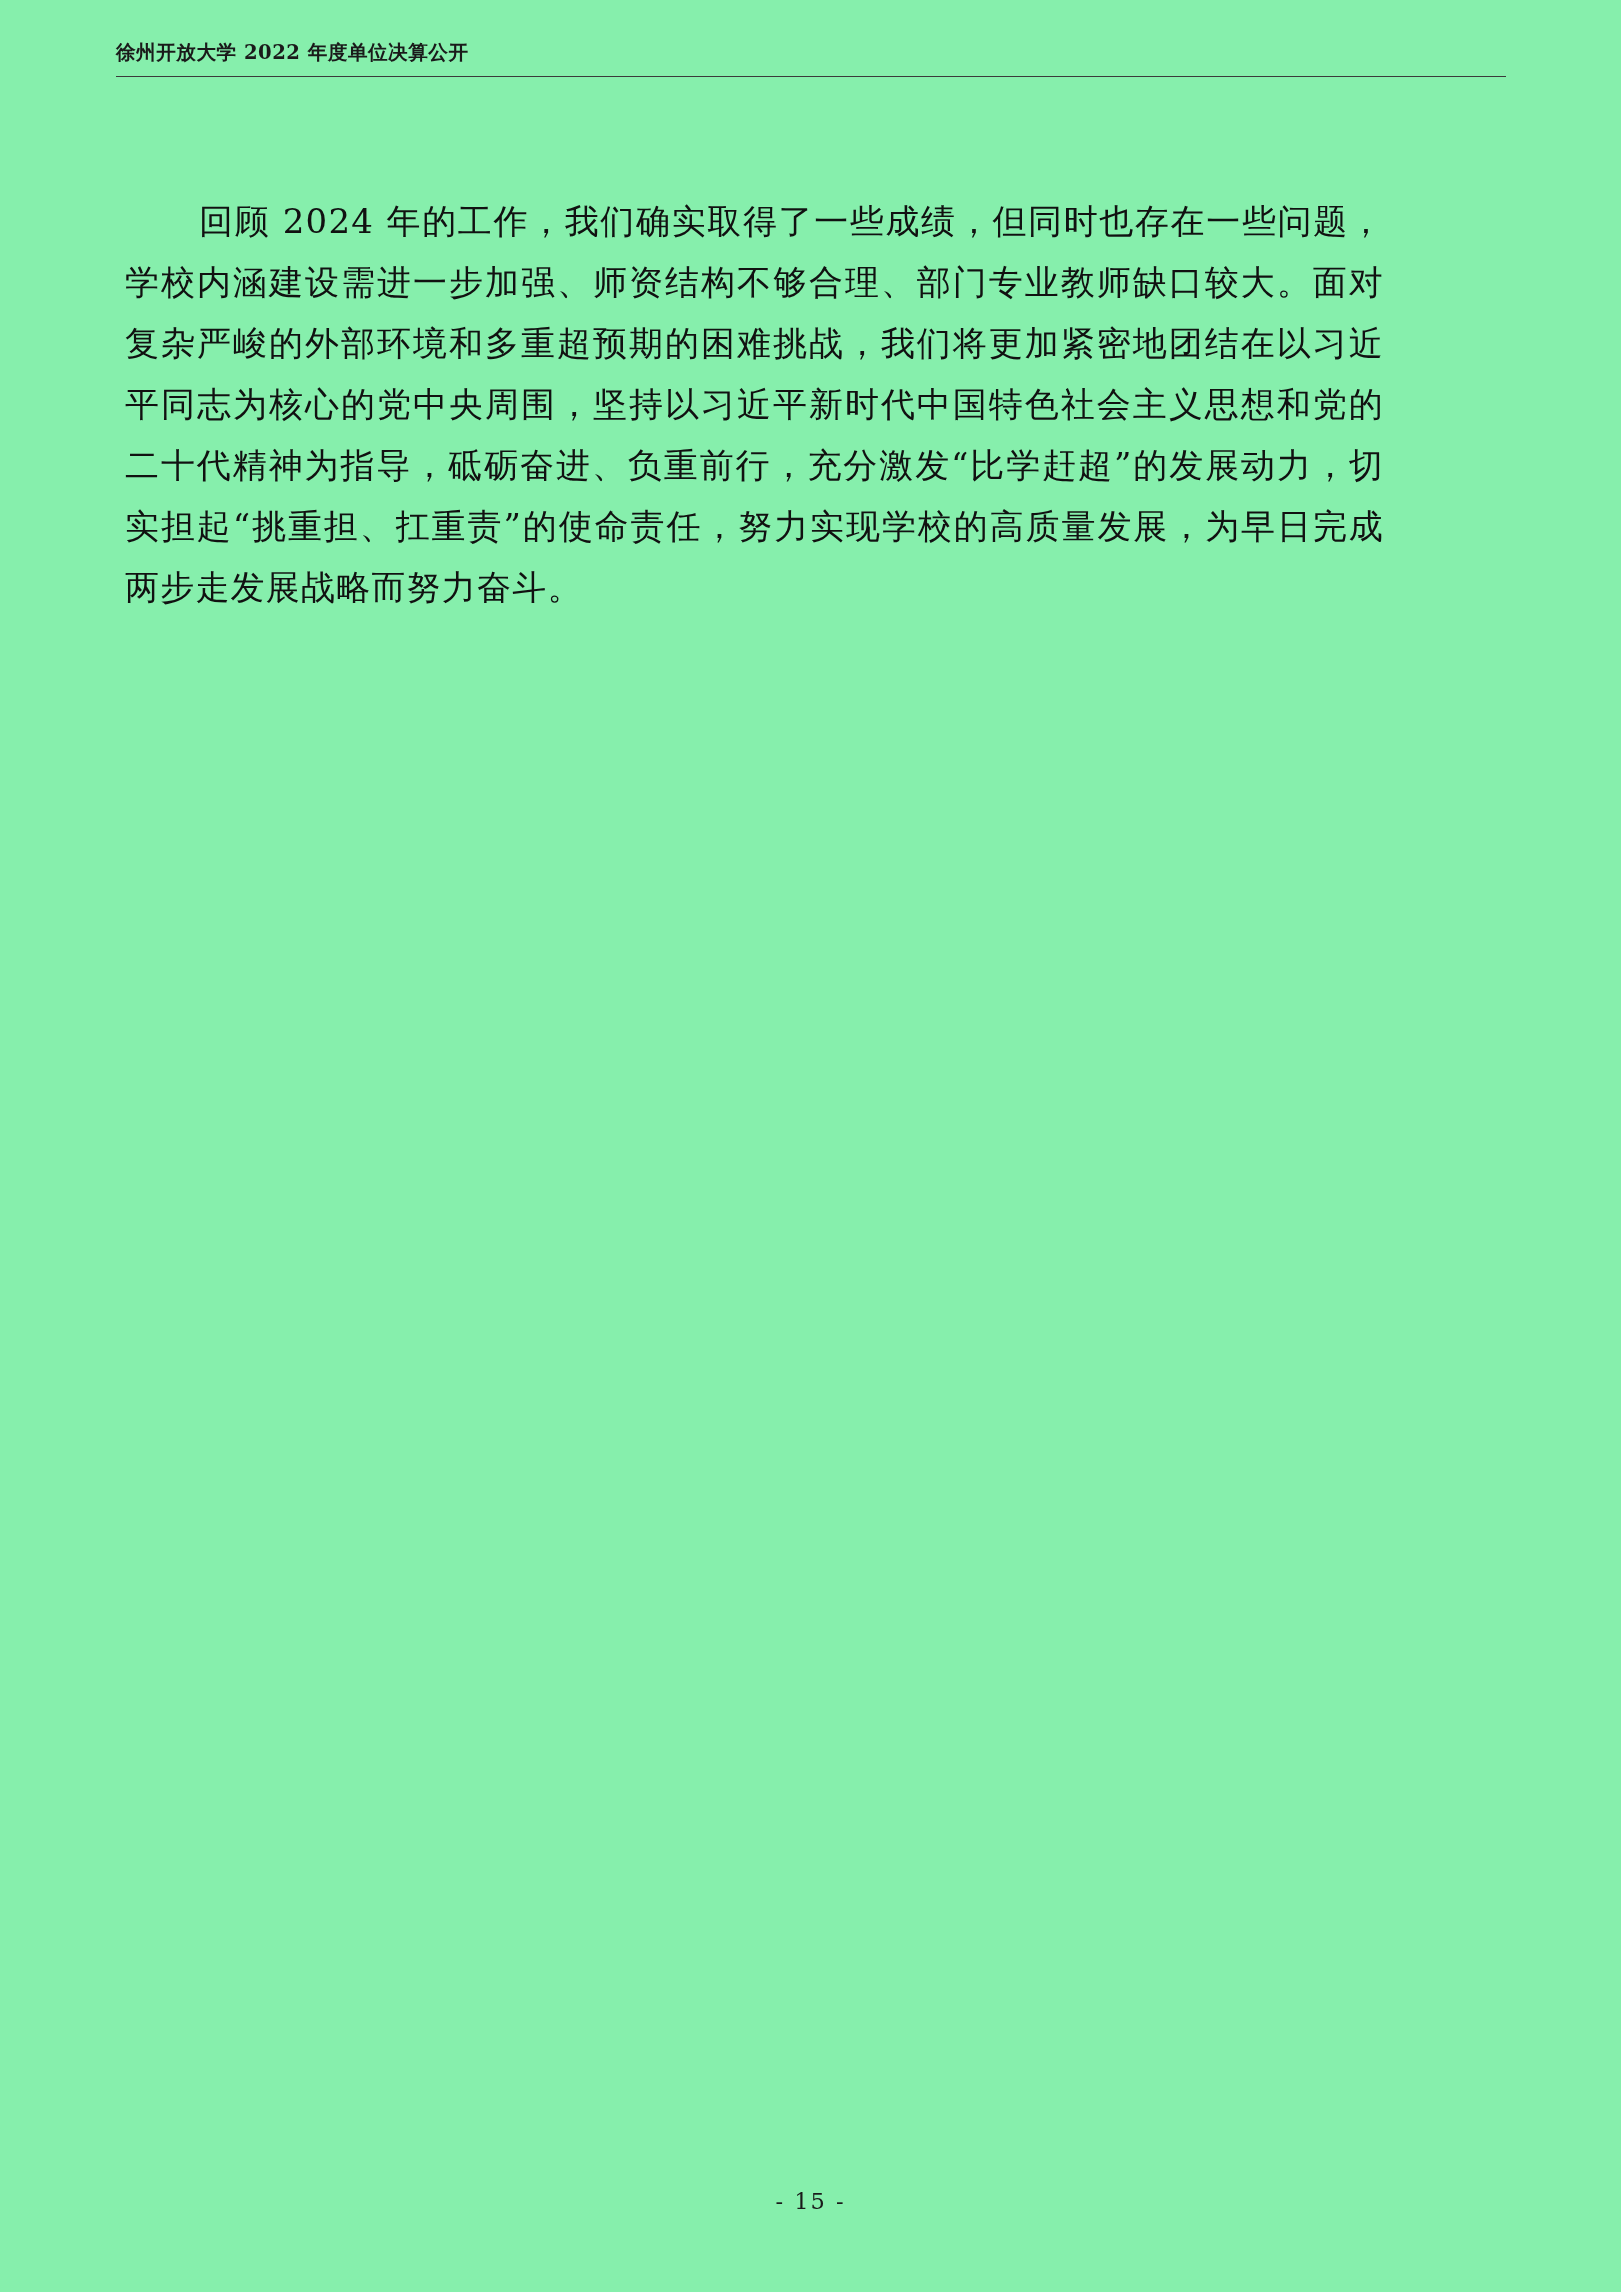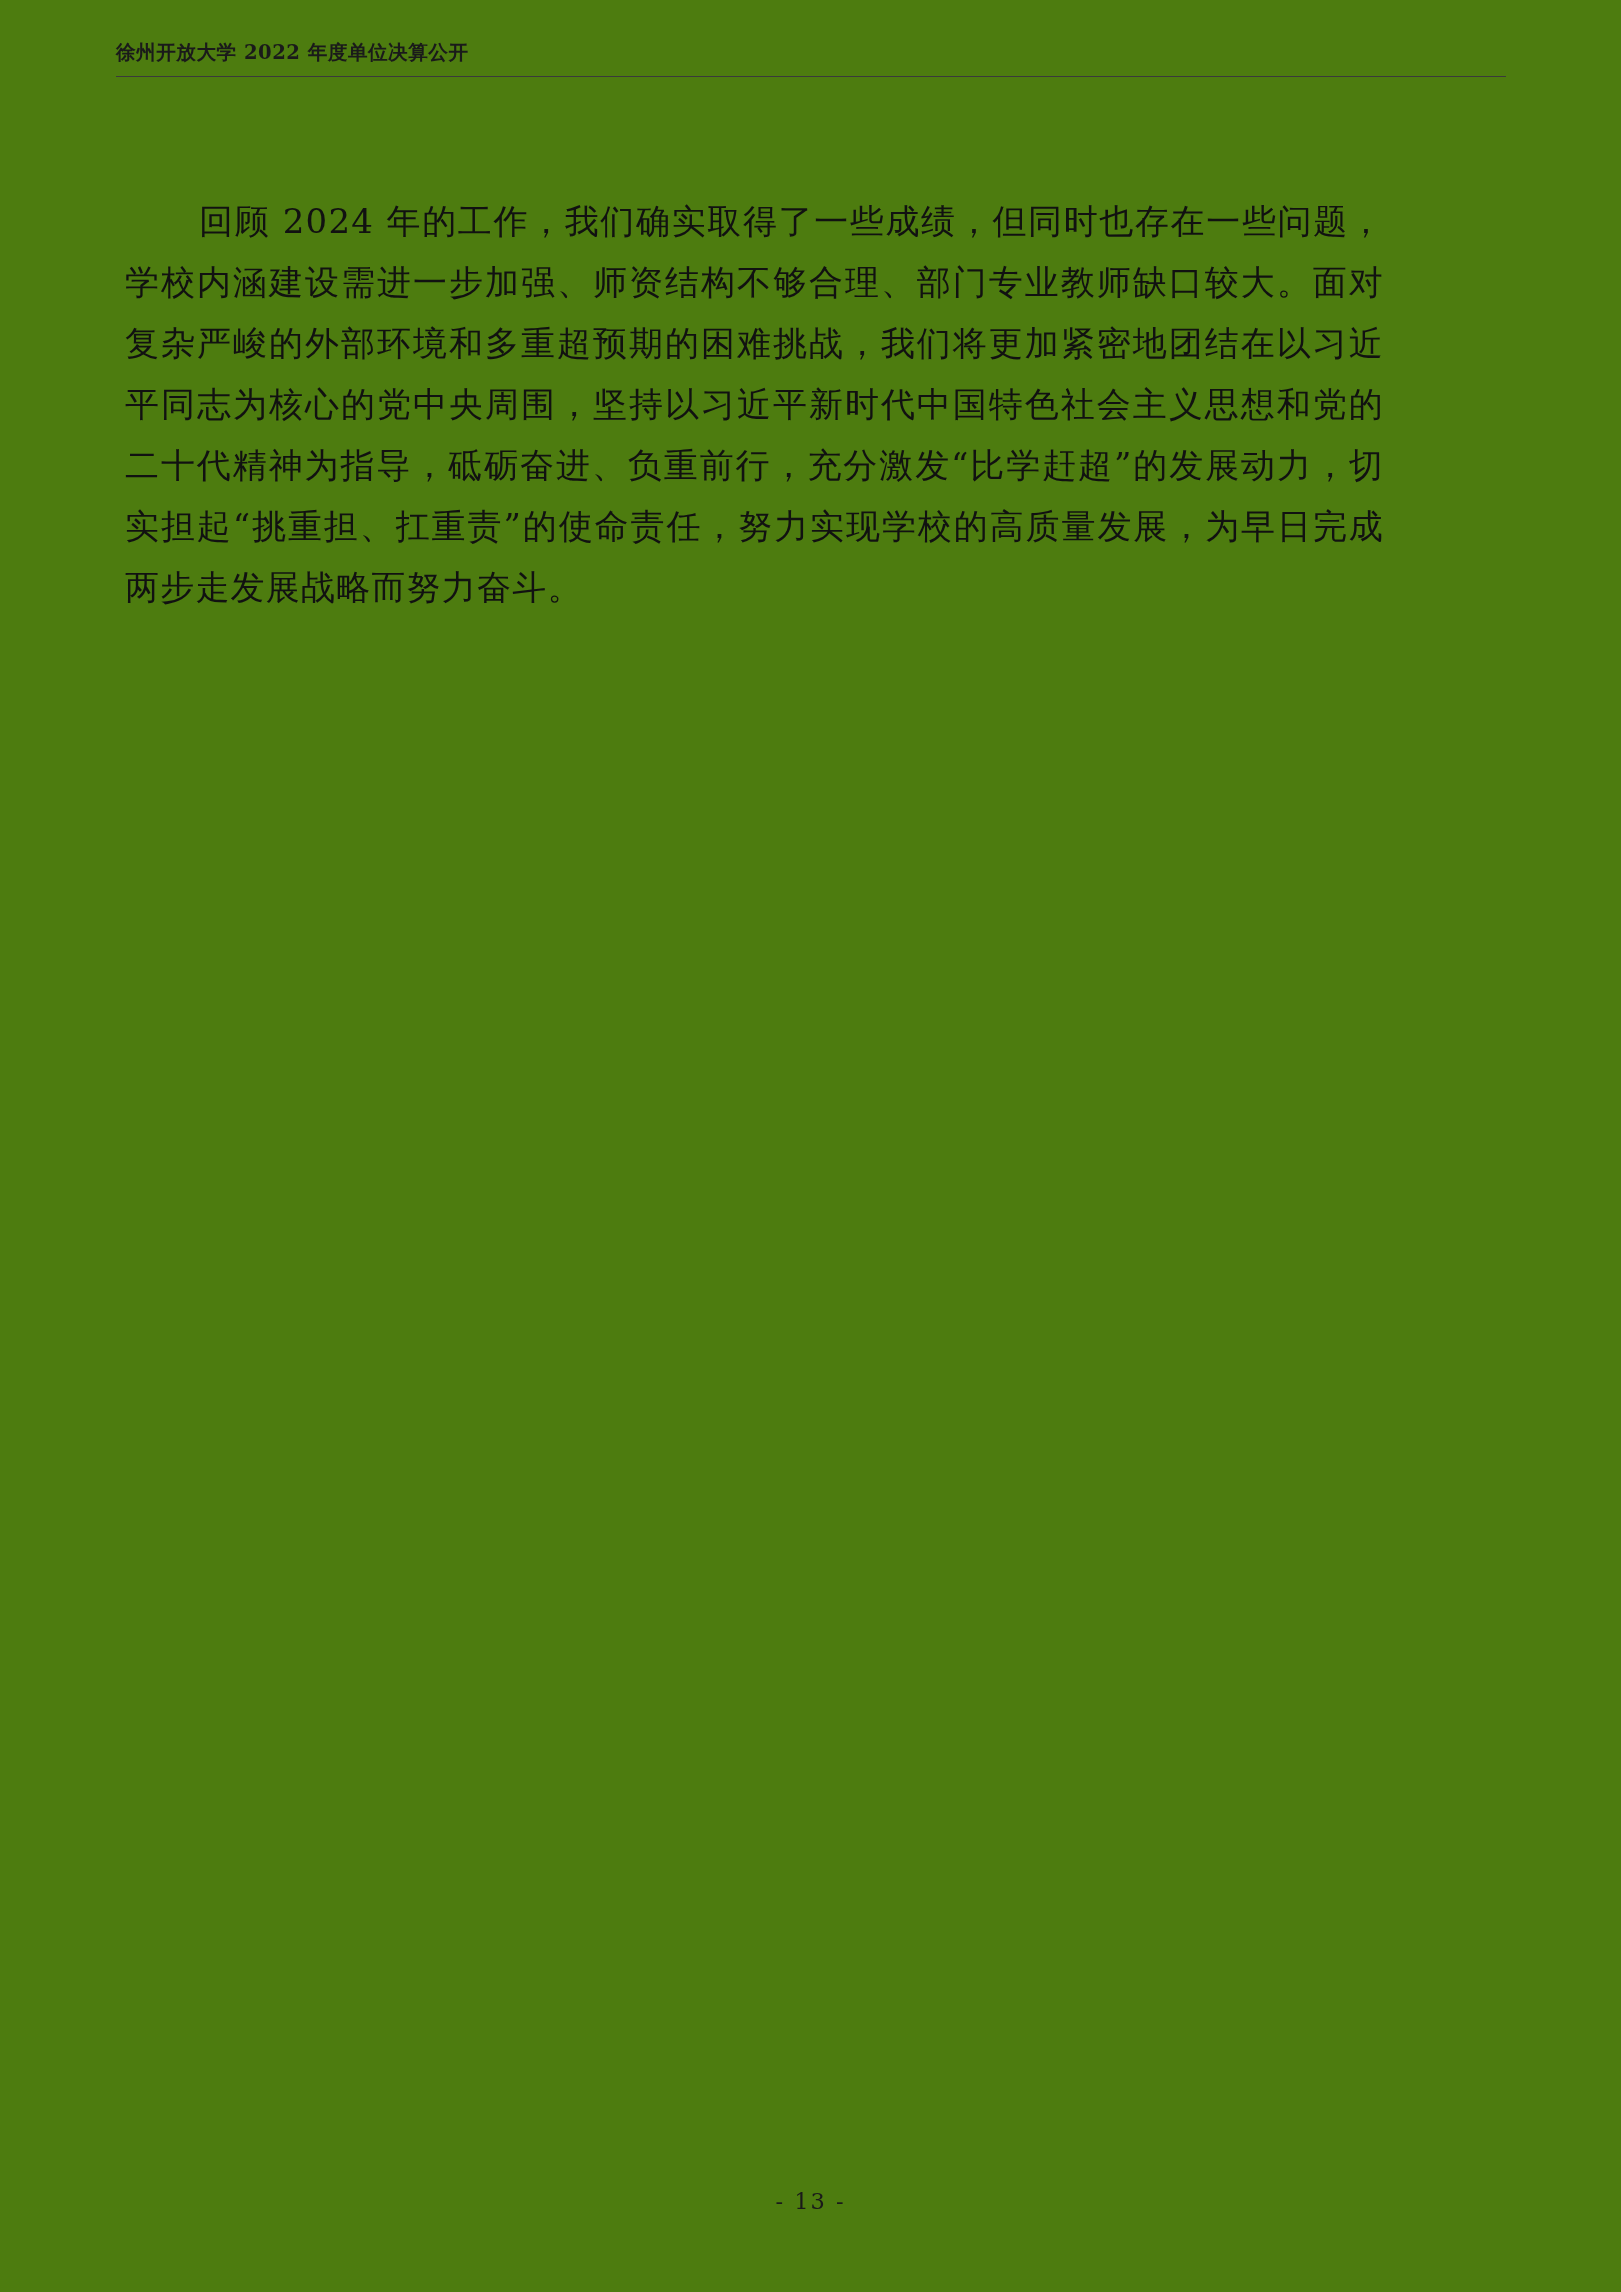--- a/index.html
+++ b/index.html
@@ -9,21 +9,21 @@
   }
   body {
     font-family: "Liberation Serif", "DejaVu Serif", serif;
     color: #000000;
   }
   .page {
     position: relative;
     width: 1621px;
     height: 2293px;
     margin: 0 auto;
-    background: #4d7c0f;
+    background: #86efac;
     box-sizing: border-box;
     overflow: hidden;
   }
   .header {
     position: absolute;
     left: 116px;
     top: 39px;
     width: 1390px;
     box-sizing: border-box;
   }
@@ -80,17 +80,17 @@
   <div class="header">
     <div class="header-text">徐州开放大学 2022 年度单位决算公开</div>
     <div class="header-rule"></div>
   </div>
 
   <div class="content">
     <p class="body-paragraph">回顾 2024 年的工作，我们确实取得了一些成绩，但同时也存在一些问题，学校内涵建设需进一步加强、师资结构不够合理、部门专业教师缺口较大。面对复杂严峻的外部环境和多重超预期的困难挑战，我们将更加紧密地团结在以习近平同志为核心的党中央周围，坚持以习近平新时代中国特色社会主义思想和党的二十代精神为指导，砥砺奋进、负重前行，充分激发“比学赶超”的发展动力，切实担起“挑重担、扛重责”的使命责任，努力实现学校的高质量发展，为早日完成两步走发展战略而努力奋斗。</p>
   </div>
 
   <div class="footer">
-    <span class="page-number">- 13 -</span>
+    <span class="page-number">- 15 -</span>
   </div>
 
 </div>
 
 
 </body></html>

